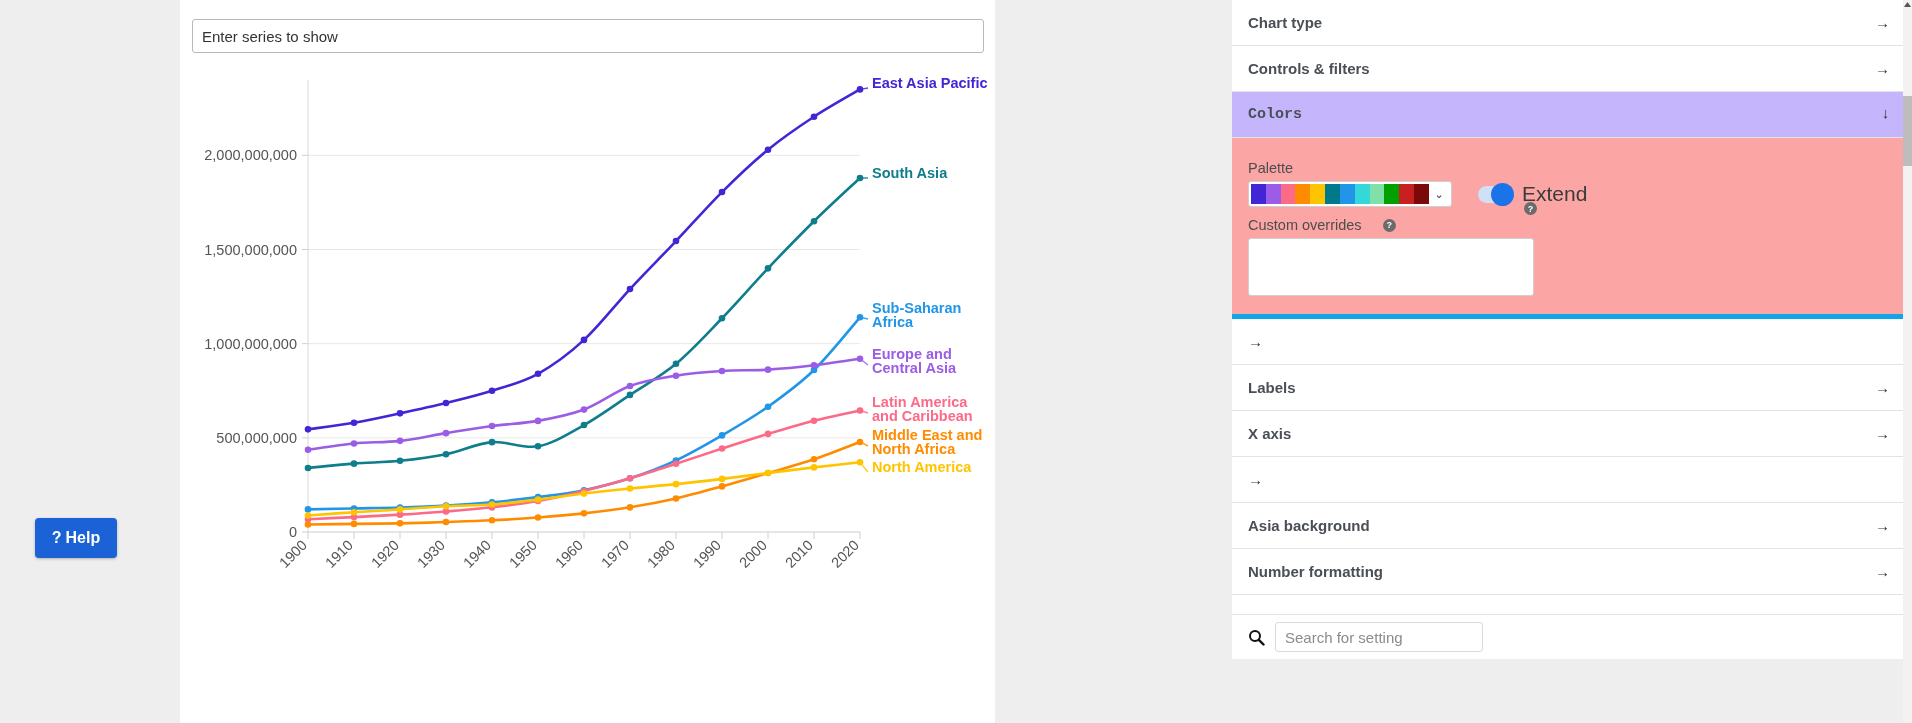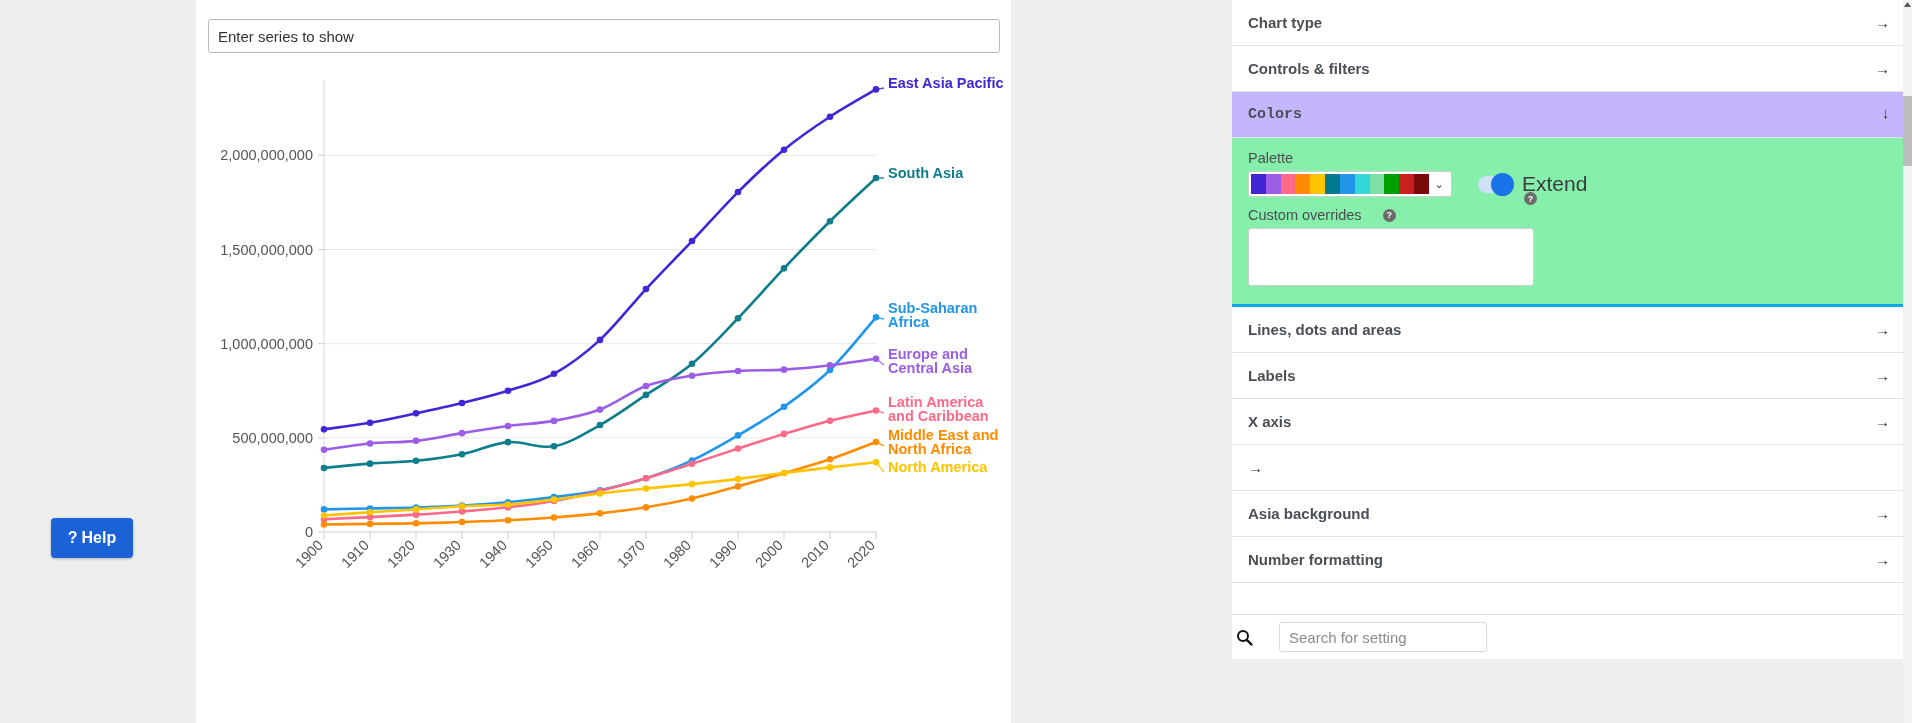--- a/index.html
+++ b/index.html
@@ -7,21 +7,21 @@
     margin: 0; padding: 0;
     width: 1912px; height: 723px;
     overflow: hidden;
     background: #eeeeee;
     font-family: "Liberation Sans", sans-serif;
   }
   #root { position: relative; width: 1912px; height: 723px; }
 
   
   .workspace {
-    position: absolute; left: 16px; top: 0;
+    position: absolute; left: 0; top: 0;
     width: 1232px; height: 723px;
     background: #eeeeee;
   }
   .chart-card {
     position: absolute; left: 180px; top: 0;
     width: 815px; height: 723px;
     background: #ffffff;
   }
   .series-input {
     position: absolute; left: 12px; top: 19px;
@@ -108,21 +108,21 @@
     background: #fff;
     cursor: pointer;
   }
   .row.active { background: #c4b5fd; font-family: Liberation Mono, monospace; }
   .row-label {
     font-size: 15px; font-weight: bold; color: #4a4f56;
     flex: 1;
   }
   .row-arrow { font-size: 15px; color: #333; }
 
-  .section-body { padding: 12px 16px 14px 16px; border-bottom: 3px solid #0ea5e9; background:#86efac; }
+  .section-body { padding: 22px 16px 14px 16px; border-bottom: 5px solid #0ea5e9; background:#fca5a5; }
   .field-label { font-size: 14.5px; color: #4d4d4d; margin-bottom: 5px; }
   .palette-row { display: flex; align-items: center; gap: 0; }
   .palette-box {
     width: 204px; height: 26px;
     border: 1px solid #cfcfcf; border-radius: 3px;
     background: #fff;
     display: flex; align-items: center;
     padding: 2px;
     cursor: pointer;
   }
@@ -159,22 +159,22 @@
     font-size: 13px;
     padding: 4px 6px;
     outline: none;
   }
   .search-bar {
     position: absolute; left: 0; bottom: 0;
     width: 672px; height: 45px;
     background: #fff;
     border-top: 1px solid #e3e3e3;
     display: flex; align-items: center;
-    padding: 0 4px;
-    gap: 26px;
+    padding: 0 16px;
+    gap: 10px;
   }
   .search-input {
     width: 208px; height: 30px;
     border: 1px solid #dadada; border-radius: 3px;
     font-family: "Liberation Sans", sans-serif;
     font-size: 15px; color: #333;
     padding: 0 9px; outline: none;
   }
   .search-input::placeholder { color: #8b8b8b; opacity: 1; }
 </style>
@@ -422,21 +422,20 @@
 
         <div class="overrides-label">
           <span>Custom overrides</span>
           <span class="qmark">?</span>
         </div>
         <textarea class="overrides-box" style=""></textarea>
       </div>
 
       <div id="rows-bottom">
           <div class="row">
-            <span class="row-label">Lines, dots and areas</span>
             <span class="row-arrow">→</span>
           </div>
           <div class="row">
             <span class="row-label">Labels</span>
             <span class="row-arrow">→</span>
           </div>
           <div class="row">
             <span class="row-label">X axis</span>
             <span class="row-arrow">→</span>
           </div>

